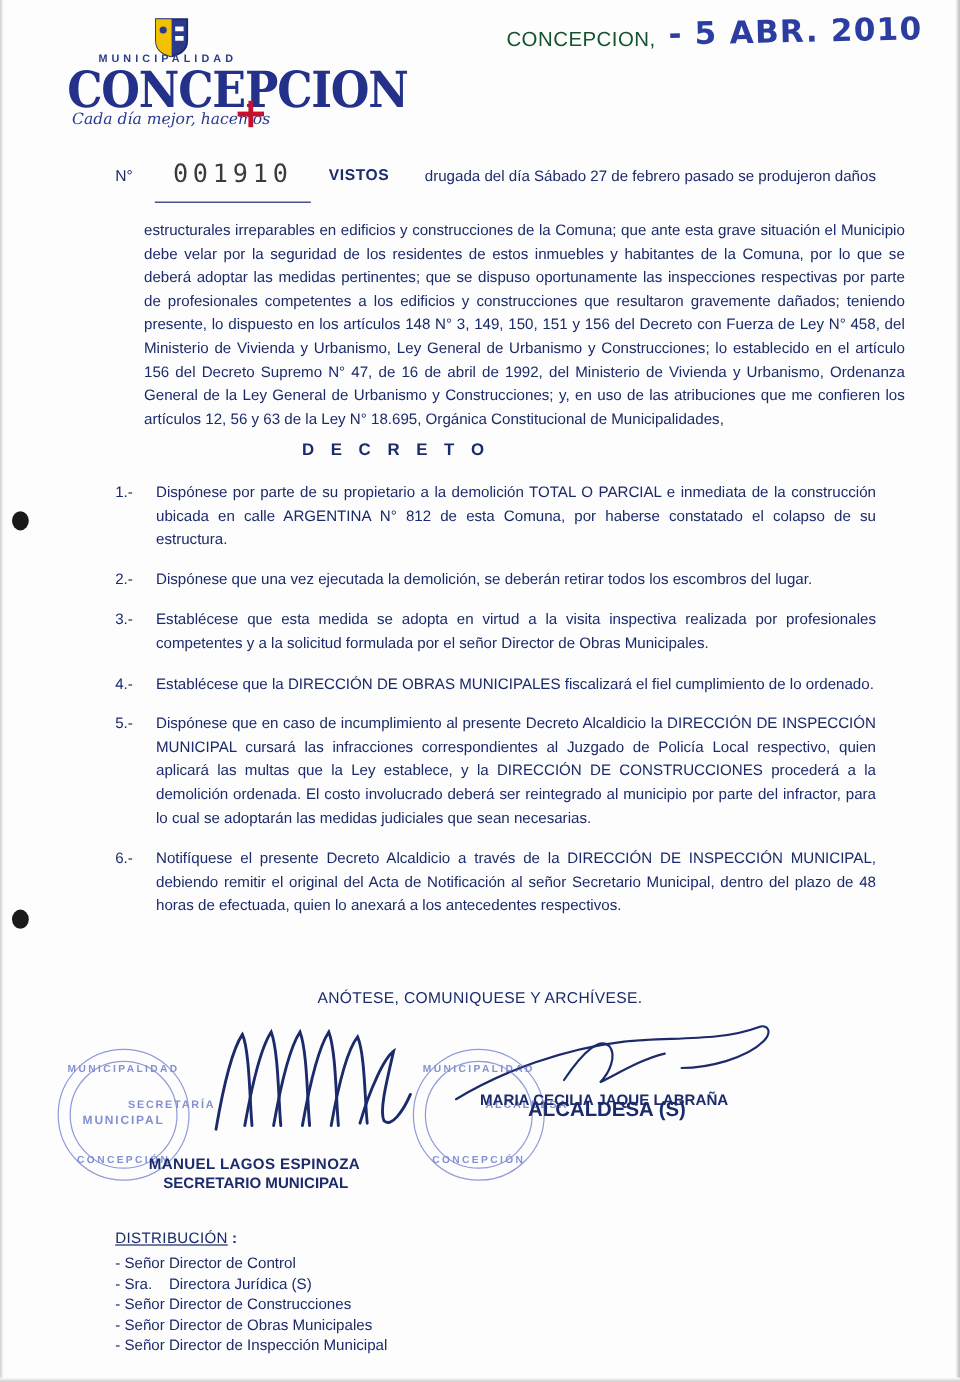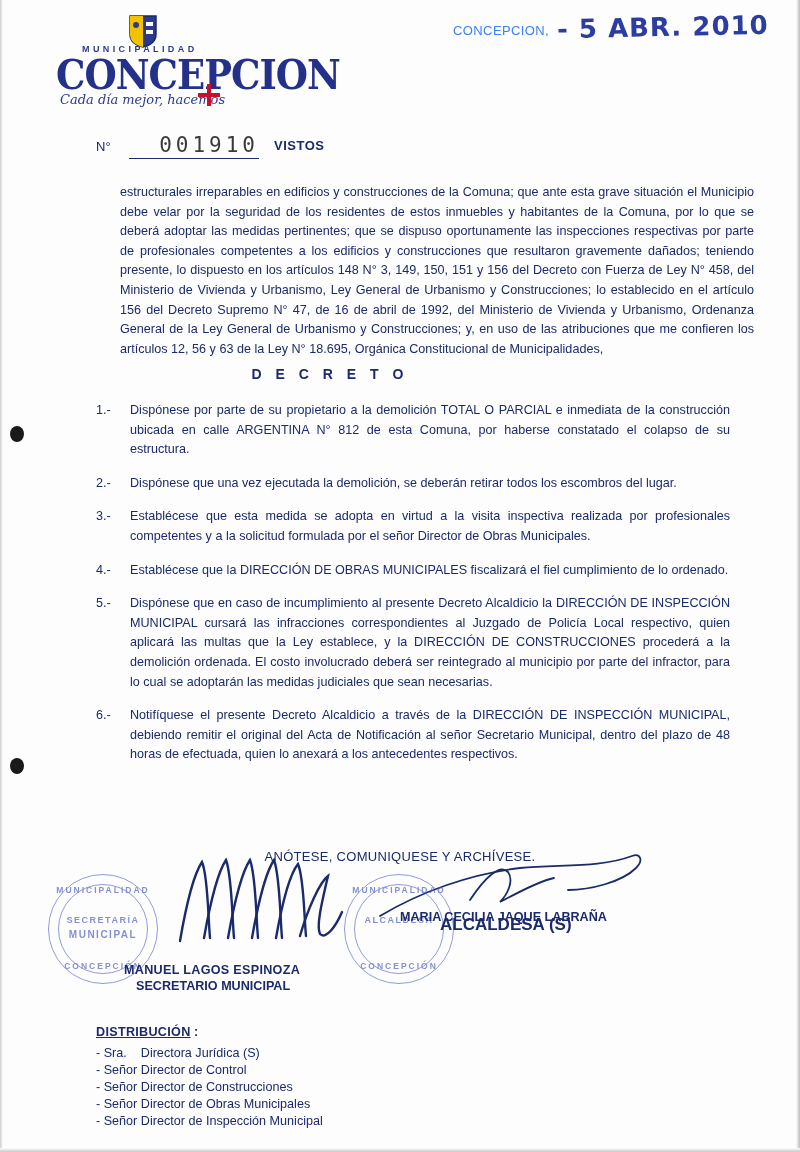--- a/index.html
+++ b/index.html
@@ -76,25 +76,25 @@
   .logo-cross:before, .logo-cross:after {
     content: "";
     position: absolute;
     background: #c8102e;
   }
   .logo-cross:before { left: 9px; top: 0; width: 4px; height: 22px; }
   .logo-cross:after  { left: 0; top: 9px; width: 22px; height: 4px; }
 
   .city-label {
     position: absolute;
-    left: 453px;
+    left: 422px;
     top: 23px;
-    font-size: 13px;
+    font-size: 17px;
     letter-spacing: 0.4px;
-    color: #3b82f6;
+    color: #14532d;
   }
   .date-stamp {
     position: absolute;
     left: 557px;
     top: 12px;
     font-size: 26px;
     font-weight: bold;
     letter-spacing: 1px;
     color: #2b3da0;
     font-family: "DejaVu Sans", sans-serif;
@@ -118,22 +118,22 @@
   .num-value {
     position: absolute;
     left: 33px;
     top: 0;
     font-size: 21px;
     letter-spacing: 4px;
     color: #3a3a3a;
     font-family: "DejaVu Sans Mono", monospace;
     border-bottom: 1.3px solid #1b2a6b;
     width: 130px;
-    text-align: right;
-    padding-bottom: 1px;
+    text-align: center;
+    padding-bottom: 11px;
   }
   .vistos {
     position: absolute;
     left: 178px;
     top: 5px;
     font-size: 13px;
     letter-spacing: 0.5px;
     font-weight: 600;
   }
 
@@ -194,21 +194,20 @@
   }
 
   .closing {
     position: absolute;
     left: 0;
     top: 824px;
     width: 800px;
     text-align: center;
     font-size: 13px;
     letter-spacing: 0.3px;
-    margin-top: 25px;
   }
 
   
   .sig-area { position: absolute; left: 0; top: 846px; width: 800px; height: 170px; }
   .sig-left-name {
     position: absolute;
     left: 124px;
     top: 117px;
     font-size: 12.6px;
     font-weight: bold;
@@ -259,37 +258,37 @@
   .stamp .ring-txt {
     position: absolute;
     width: 100%;
     text-align: center;
     font-size: 8.5px;
     letter-spacing: 2px;
     color: #4455bb;
     font-weight: bold;
   }
   .stamp .t-top { top: 10px; }
-  .stamp .t-mid1 { top: 40px; letter-spacing: 1.5px; font-size: 9px;}
+  .stamp .t-mid1 { top: 40px; letter-spacing: 1.5px; font-size: 9px; padding-left: 40px;}
   .stamp .t-mid2 { top: 54px; letter-spacing: 1.5px; font-size: 10px;}
   .stamp .t-bot { top: 86px; }
   #stamp-secretaria { left: 48px; top: 28px; }
   #stamp-alcaldesa { left: 344px; top: 28px; }
 
   
   .dist {
     position: absolute;
     left: 96px;
     top: 1024px;
     width: 560px;
     font-size: 12.6px;
     line-height: 17px;
   }
   .dist-title {
-    font-weight: bold;
+    font-weight: normal;
     text-decoration: underline;
     letter-spacing: 0.3px;
     text-align: center;
   }
   .dist-title-colon { text-decoration: none; font-weight: bold; }
   .dist ul { list-style: none; margin: 4px 0 0 0; padding: 0; }
   .dist li { white-space: pre; }
 
   
   .punch {
@@ -350,20 +349,21 @@
     <div class="date-stamp">- 5 ABR. 2010</div>
   </div>
 
   <div class="numline">
     <span class="num-label">N°</span>
     <span class="num-value">001910</span>
     <span class="vistos">VISTOS</span>
   </div>
 
   <div class="intro">
+    <div style="text-align:right">drugada del día Sábado 27 de febrero pasado se produjeron daños</div>
   </div>
 
   <div class="intro2">estructurales irreparables en edificios y construcciones de la Comuna; que ante esta grave situación el Municipio debe velar por la seguridad de los residentes de estos inmuebles y habitantes de la Comuna, por lo que se deberá adoptar las medidas pertinentes; que se dispuso oportunamente las inspecciones respectivas por parte de profesionales competentes a los edificios y construcciones que resultaron gravemente dañados; teniendo presente, lo dispuesto en los artículos 148 N° 3, 149, 150, 151 y 156 del Decreto con Fuerza de Ley N° 458, del Ministerio de Vivienda y Urbanismo, Ley General de Urbanismo y Construcciones; lo establecido en el artículo 156 del Decreto Supremo N° 47, de 16 de abril de 1992, del Ministerio de Vivienda y Urbanismo, Ordenanza General de la Ley General de Urbanismo y Construcciones; y, en uso de las atribuciones que me confieren los artículos 12, 56 y 63 de la Ley N° 18.695, Orgánica Constitucional de Municipalidades,</div>
 
   <div class="decreto">D E C R E T O</div>
 
   <div class="items">
     <div class="item">
       <span class="idx">1.-</span>
       <span>Dispónese por parte de su propietario a la demolición TOTAL O PARCIAL e inmediata de la construcción ubicada en calle ARGENTINA N° 812 de esta Comuna, por haberse constatado el colapso de su estructura.</span>
@@ -429,21 +429,21 @@
     <div class="sig-right-title">ALCALDESA (S)</div>
     <div class="sig-left-name">MANUEL LAGOS ESPINOZA</div>
     <div class="sig-left-title">SECRETARIO MUNICIPAL</div>
   </div>
 
   <div class="dist">
     <div>
       <span class="dist-title">DISTRIBUCIÓN</span><span class="dist-title-colon"> :</span>
     </div>
     <ul>
+      <li>- Señor Director de Control</li>
       <li>- Sra.    Directora Jurídica (S)</li>
-      <li>- Señor Director de Control</li>
       <li>- Señor Director de Construcciones</li>
       <li>- Señor Director de Obras Municipales</li>
       <li>- Señor Director de Inspección Municipal</li>
     </ul>
   </div>
 
 </div>
 
 </body></html>

